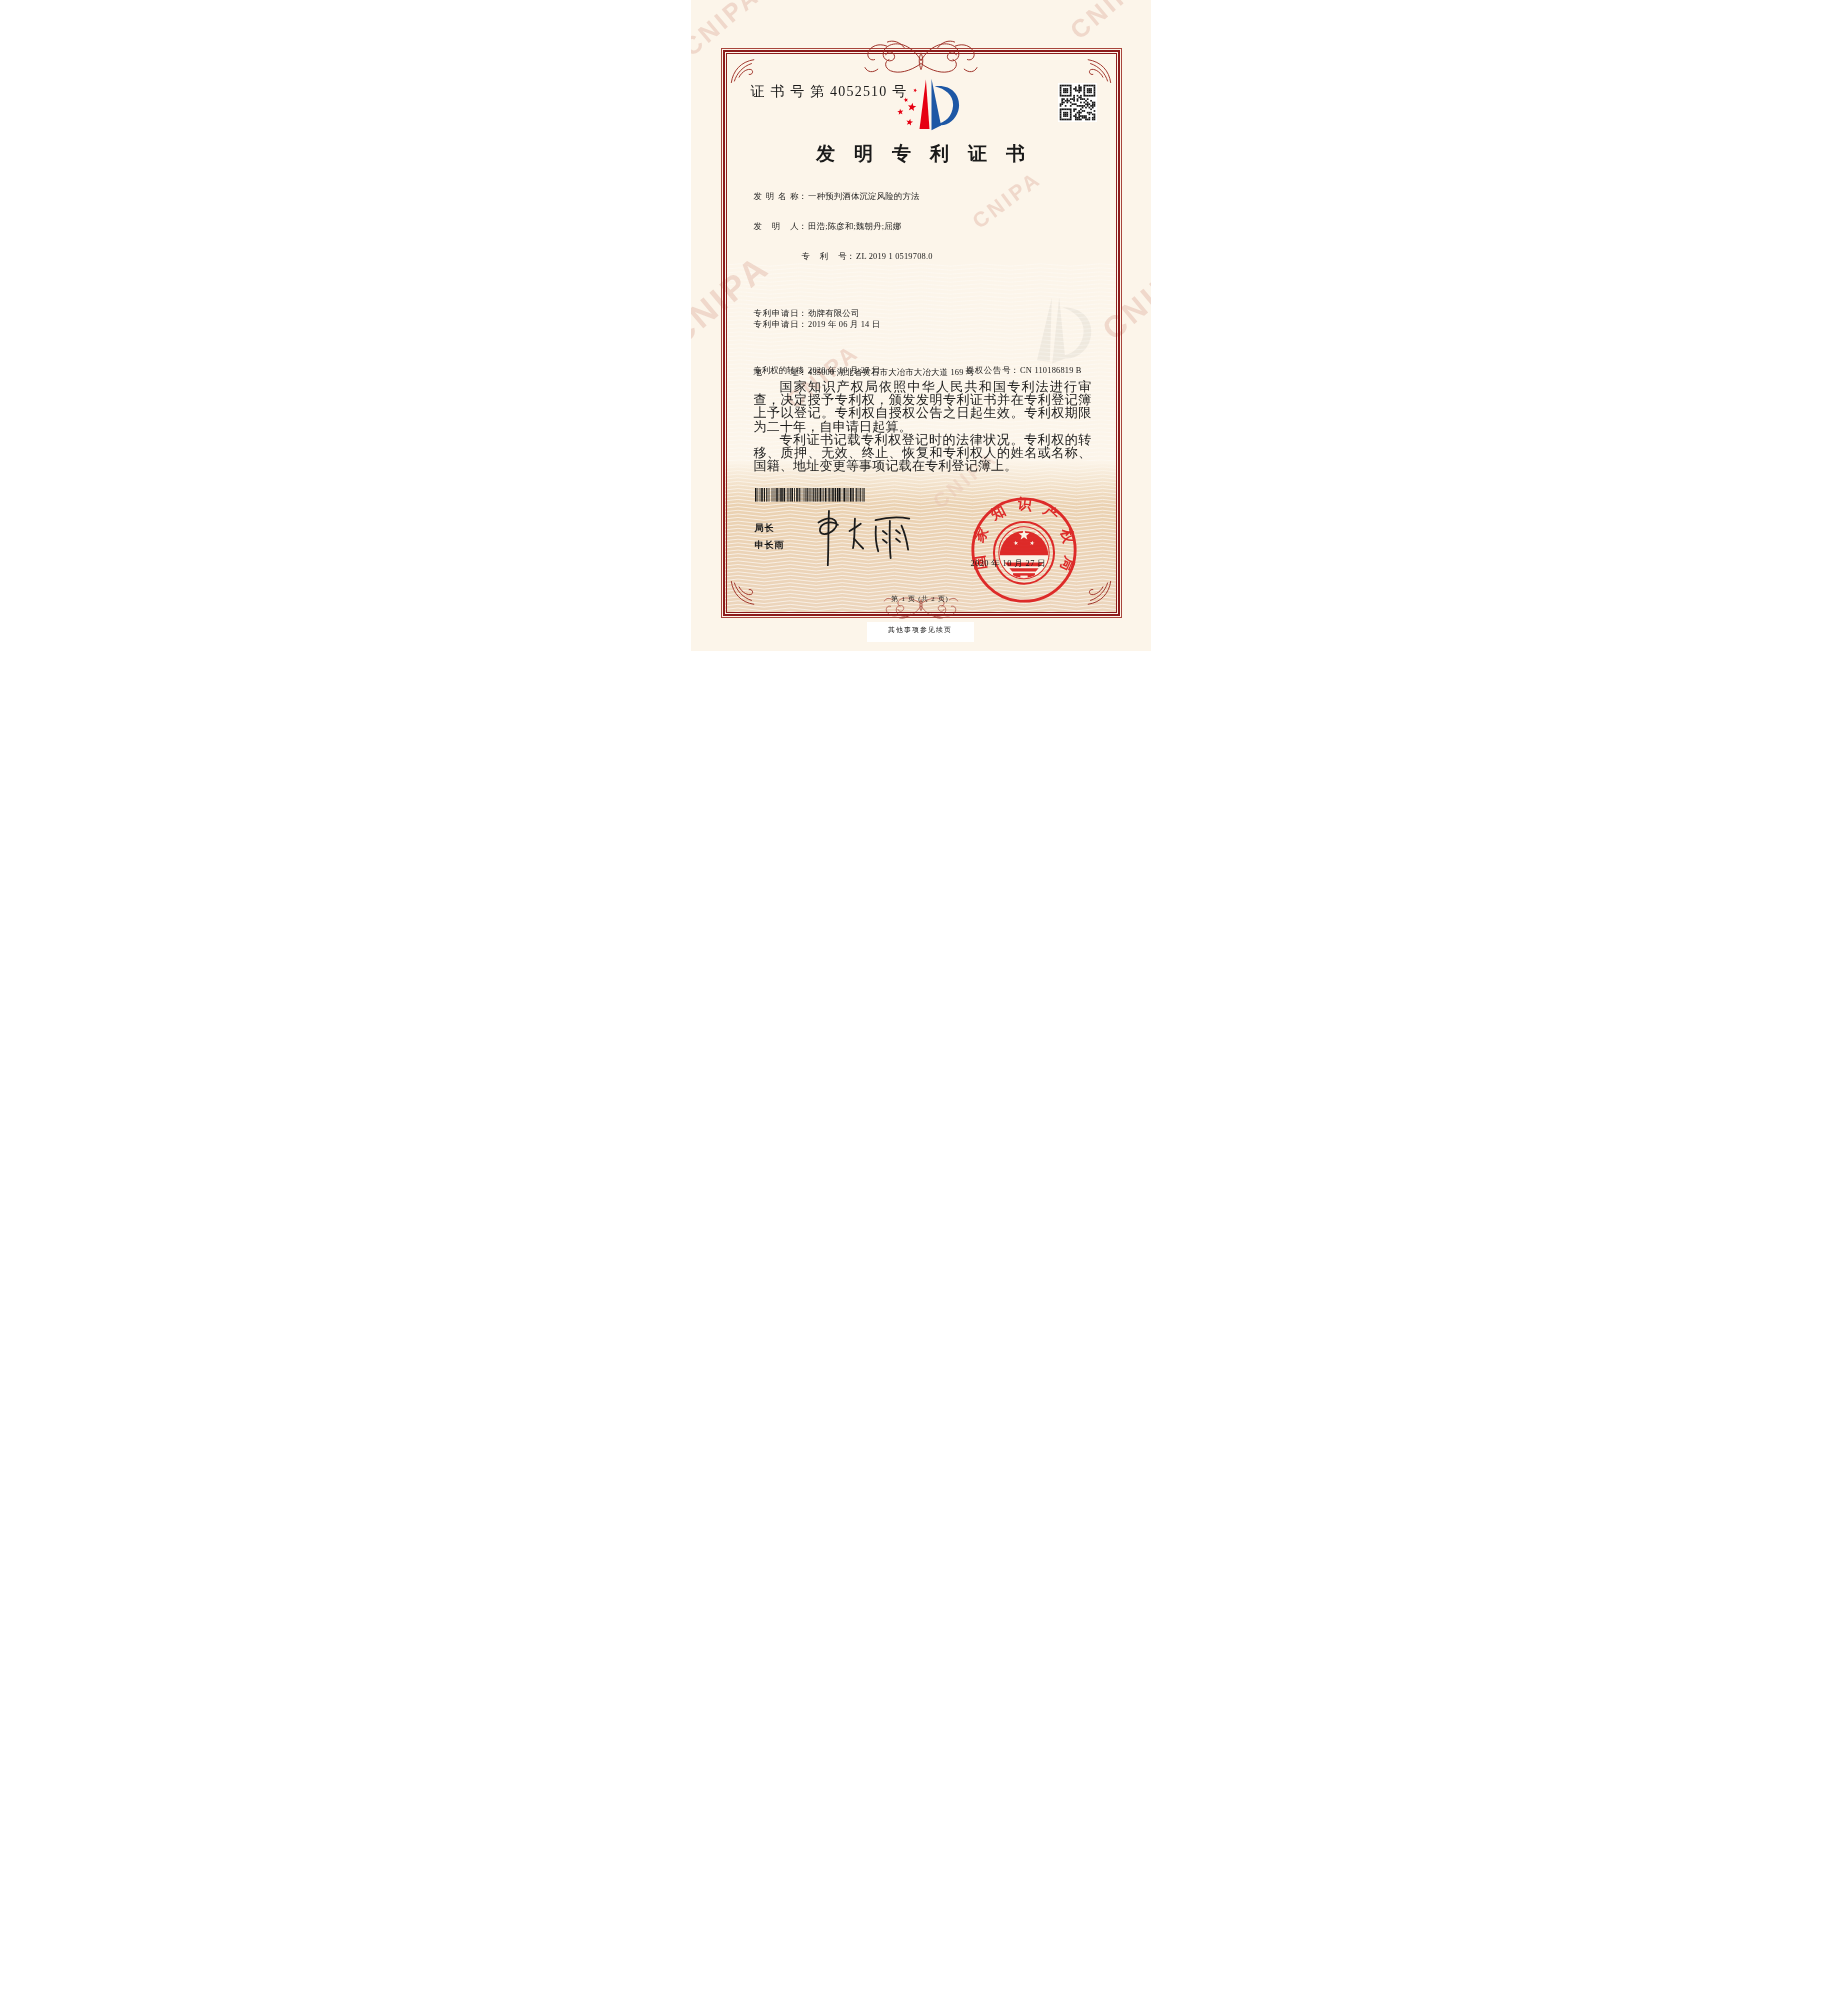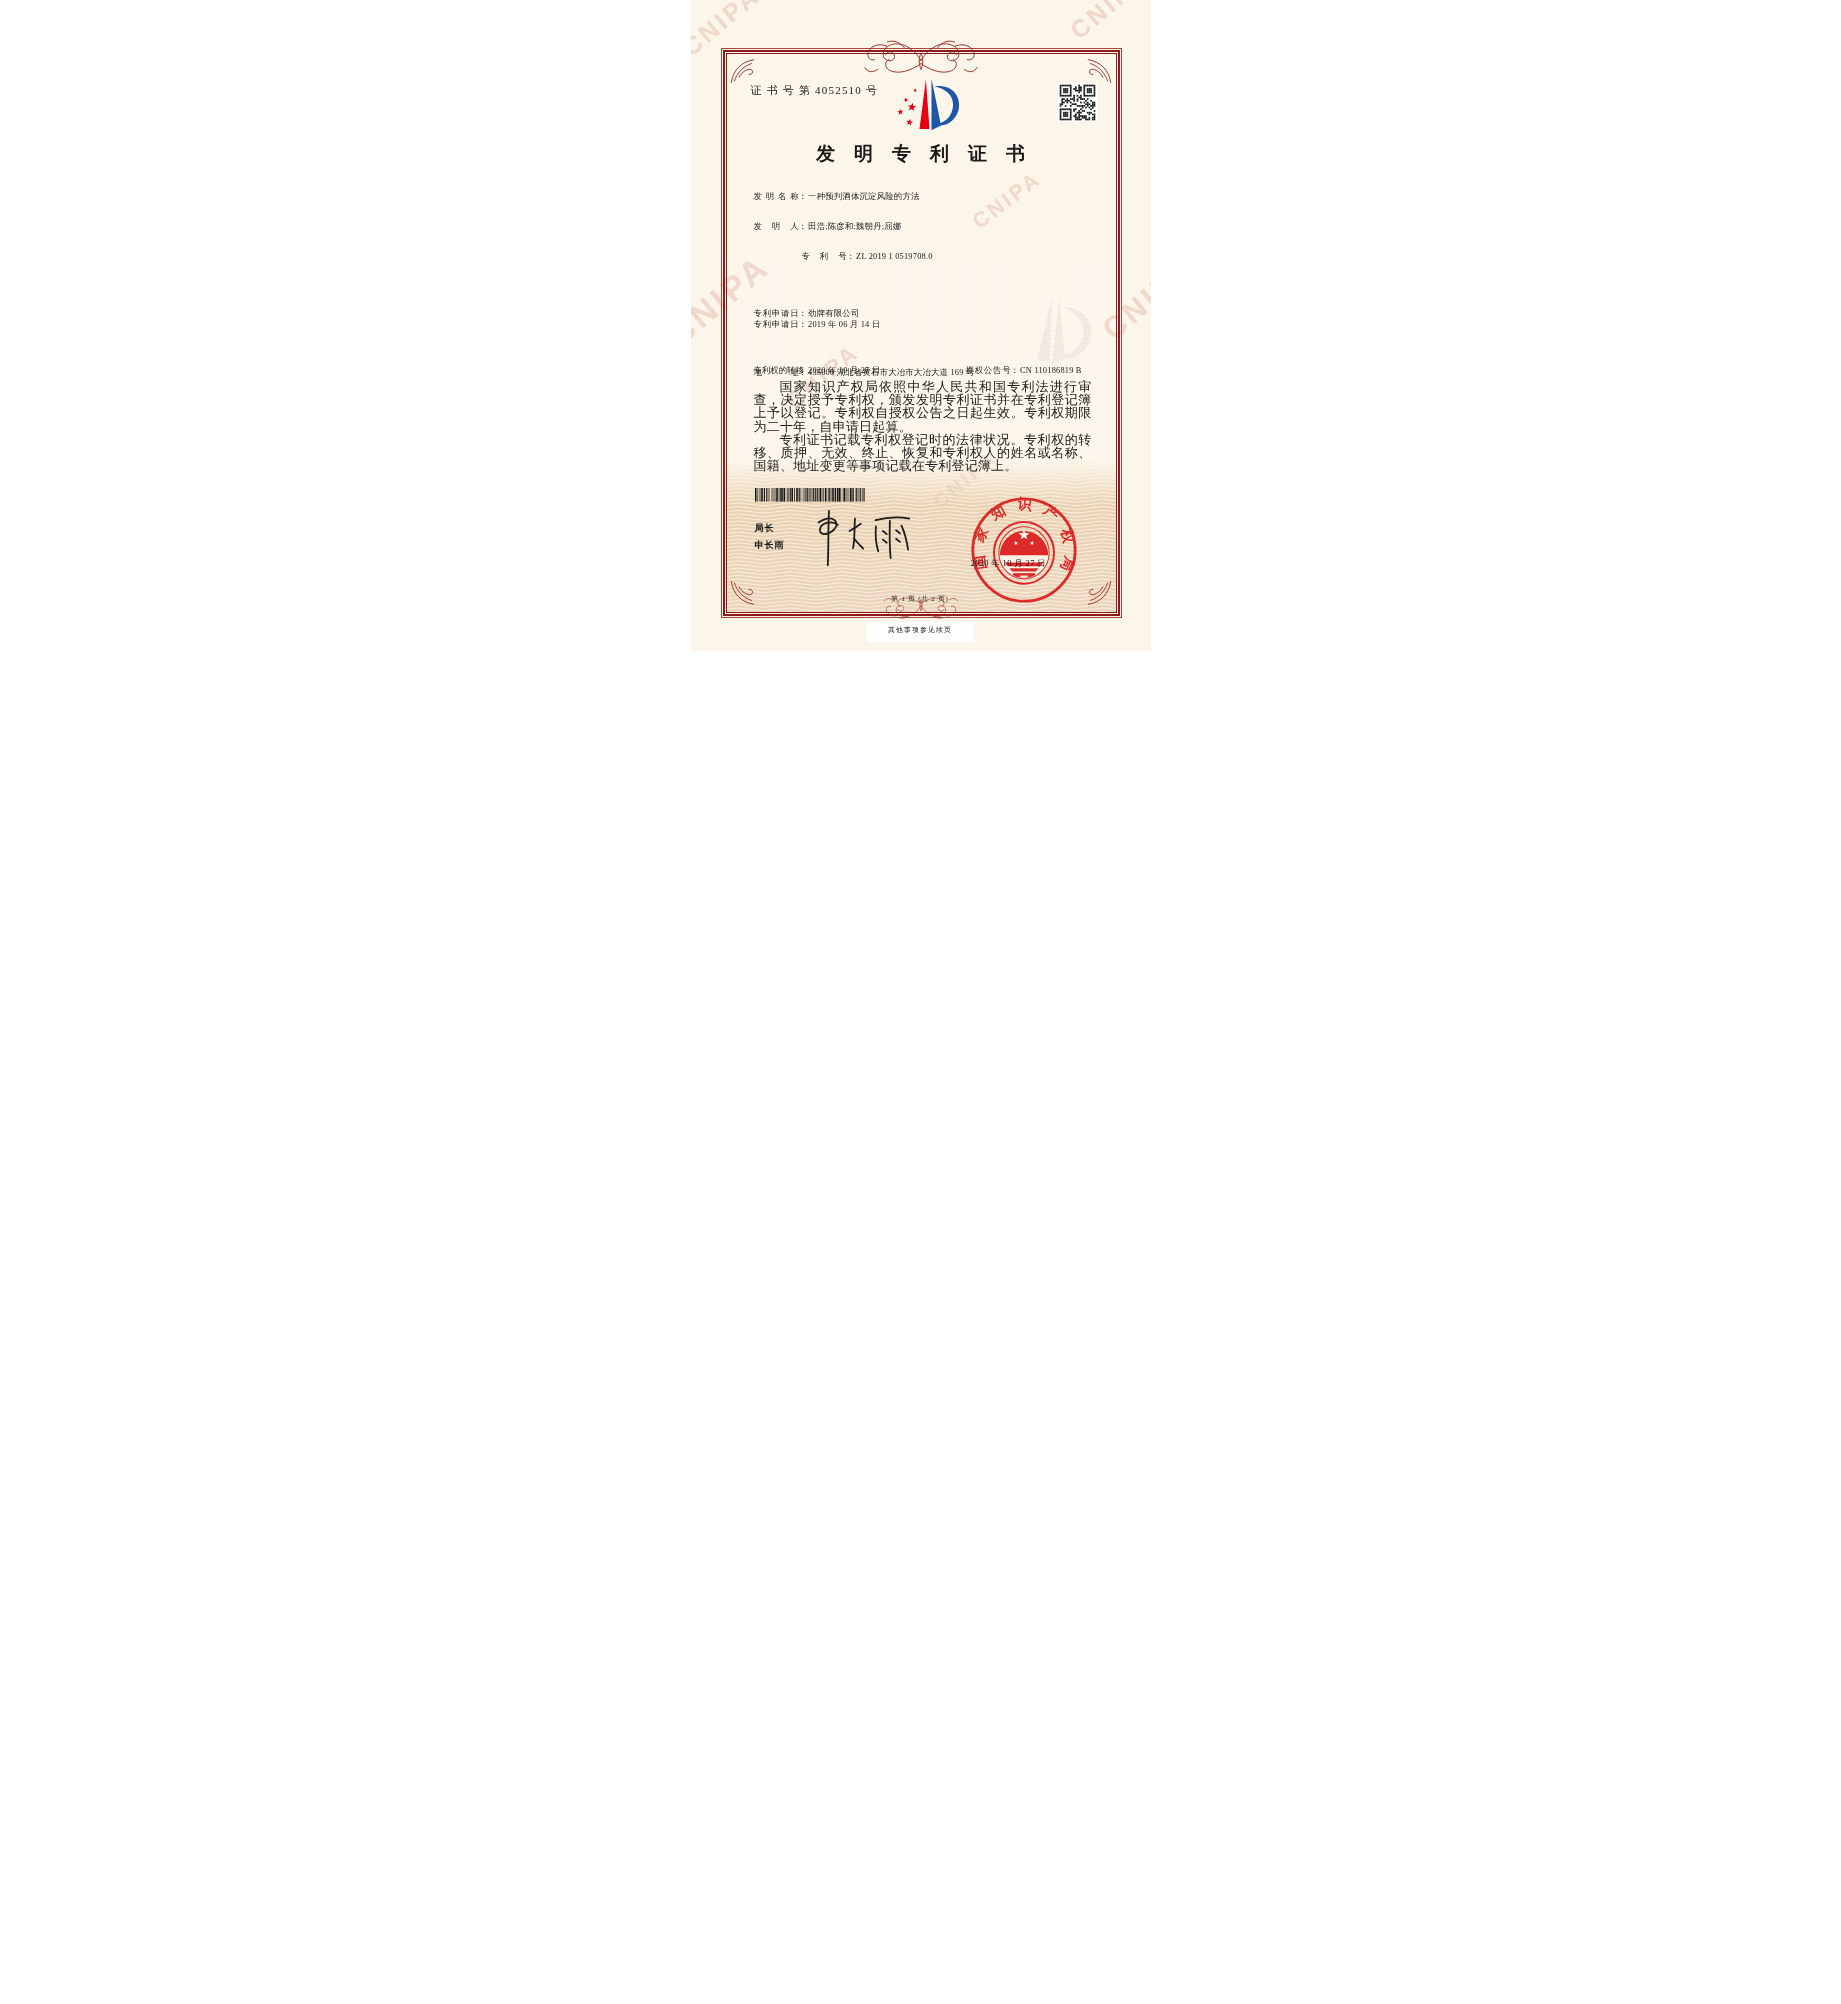--- a/index.html
+++ b/index.html
@@ -41,21 +41,21 @@
   .orn{position:absolute; z-index:3; pointer-events:none;}
   .orn path{stroke:var(--ornament,#9c2d24); fill:none; stroke-width:2.4; stroke-linecap:round;}
   .orn-top{left:170px; top:34px; width:120px; height:52px;}
   .orn-bottom{left:190px; top:589px; width:80px; height:34px; transform:rotate(180deg); opacity:.95;}
   .orn-c{width:31px; height:31px;}
   .orn-tl{left:38px; top:57px;}
   .orn-tr{left:391px; top:57px; transform:scaleX(-1);}
   .orn-bl{left:38px; top:576px; transform:scaleY(-1);}
   .orn-br{left:391px; top:576px; transform:scale(-1,-1);}
   
-  .cert-no{position:absolute; left:60px; top:83px; font-size:11px; letter-spacing:1.2px; z-index:4;}
+  .cert-no{position:absolute; left:60px; top:83px; font-size:14px; letter-spacing:1.2px; z-index:4;}
   .logo{position:absolute; left:199px; top:77px; width:71px; height:55px; z-index:4;}
   .qr{position:absolute; left:367px; top:83px; width:39px; height:39px; background:#fff; z-index:4;}
   .title{
     position:absolute; left:0; top:141px; width:100%; text-align:center;
     font-size:19px; font-weight:bold; letter-spacing:19px; padding-left:19px;
     box-sizing:border-box; z-index:4;
   }
   
   .fields{position:absolute; left:63px; top:191px; width:345px; z-index:4; font-size:8.4px;}
   .frow{position:absolute; left:0; white-space:nowrap;}

